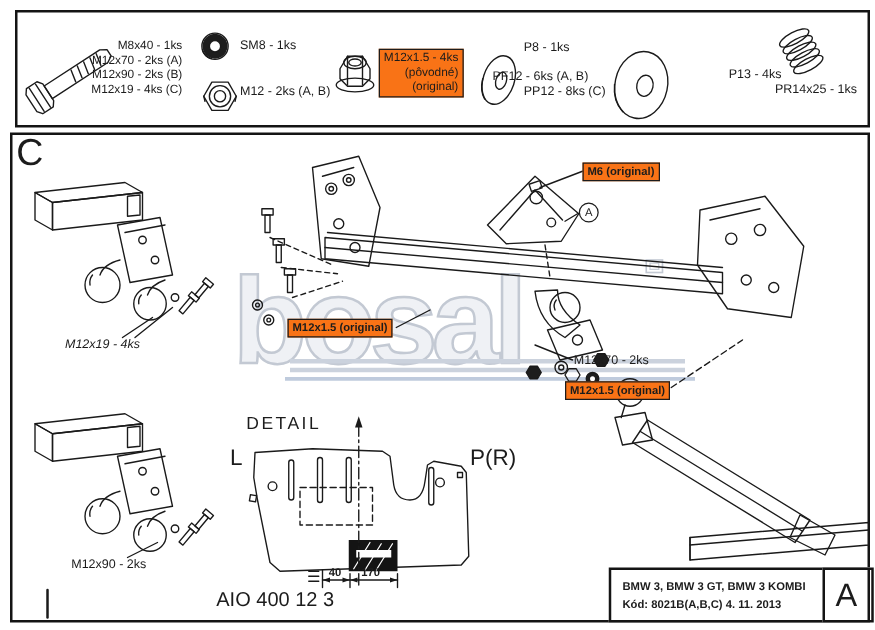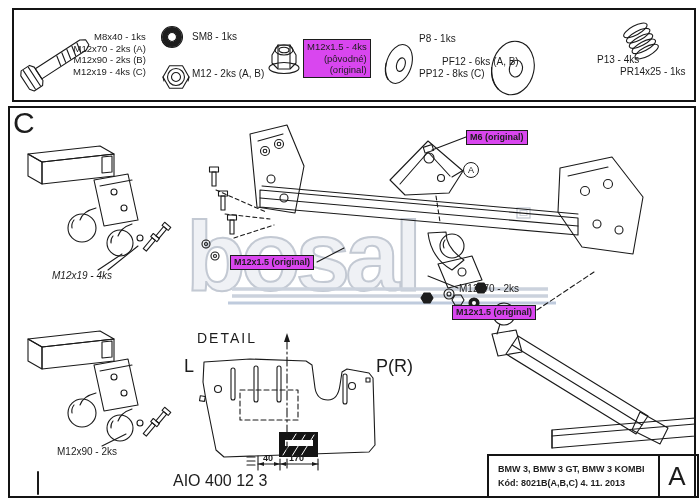--- a/index.html
+++ b/index.html
@@ -1,21 +1,21 @@
 <!DOCTYPE html>
 <html><head>
 <meta charset="utf-8">
 <style>
   html,body{margin:0;padding:0;background:#fff;}
   #sheet{position:relative;width:700px;height:504px;background:#fff;overflow:hidden;
          font-family:"Liberation Sans",sans-serif;color:#1c1c1c;}
   .box{position:absolute;border:2.5px solid #141414;background:transparent;}
   .lbl{position:absolute;white-space:nowrap;font-size:10px;line-height:11px;color:#1c1c1c;}
   .lbl.small{font-size:9px;font-weight:bold;}
-  .boxed{border:1.4px solid #1c1c1c;background:#d946ef;padding:1px 3px;}
+  .boxed{border:1.4px solid #1c1c1c;background:#f97316;padding:1px 3px;}
   .biglet{position:absolute;font-size:30px;line-height:30px;color:#1c1c1c;}
   svg{position:absolute;left:0;top:0;}
   .stack div{line-height:11.5px;font-size:9.5px;text-align:right;}
   #a-cell{display:flex;align-items:center;justify-content:center;font-size:26px;background:#fff;}
   #footer-box{background:#fff;padding-left:40px;}
   .circle-lbl{position:absolute;width:14px;height:14px;border:1.3px solid #1c1c1c;border-radius:50%;
       display:flex;align-items:center;justify-content:center;font-size:9px;background:#fff;}
 </style>
 </head>
 <body>
@@ -91,23 +91,23 @@
     <div>M12x19 - 4ks (C)</div>
   </div>
   <div class="lbl" style="left:192px;top:31px;">SM8 - 1ks</div>
   <div class="lbl" style="left:192px;top:68px;">M12 - 2ks (A, B)</div>
   <div class="lbl boxed stack" style="left:303px;top:39px;">
     <div>M12x1.5 - 4ks</div>
     <div>(pôvodné)</div>
     <div>(original)</div>
   </div>
   <div class="lbl" style="left:419px;top:33px;text-align:center;">P8 - 1ks</div>
-  <div class="lbl" style="left:442px;top:56px;">PF12 - 6ks (A, B)</div>
+  <div class="lbl" style="left:394px;top:56px;">PF12 - 6ks (A, B)</div>
   <div class="lbl" style="left:419px;top:68px;">PP12 - 8ks (C)</div>
-  <div class="lbl" style="left:569px;top:54px;padding-left:28px;">P13 - 4ks</div>
+  <div class="lbl" style="left:555px;top:54px;padding-left:28px;">P13 - 4ks</div>
   <div class="lbl" style="left:620px;top:66px;">PR14x25 - 1ks</div>
 
   <div class="box" style="left:8px;top:106px;width:684px;height:388px;"></div>
 
   <svg width="700" height="504" viewBox="0 0 700 504">
 
     <g>
       <text x="186" y="290" font-family="Liberation Sans,sans-serif" font-size="98" font-weight="bold" letter-spacing="-5" fill="#eff1f5" stroke="#c3c9d3" stroke-width="2">bosal</text>
       <rect x="517" y="208" width="13" height="10" fill="#fff" stroke="#c3c9d3" stroke-width="1.3"></rect>
       <rect x="520" y="210.5" width="7" height="5" fill="none" stroke="#c9cfd9" stroke-width="1"></rect>

